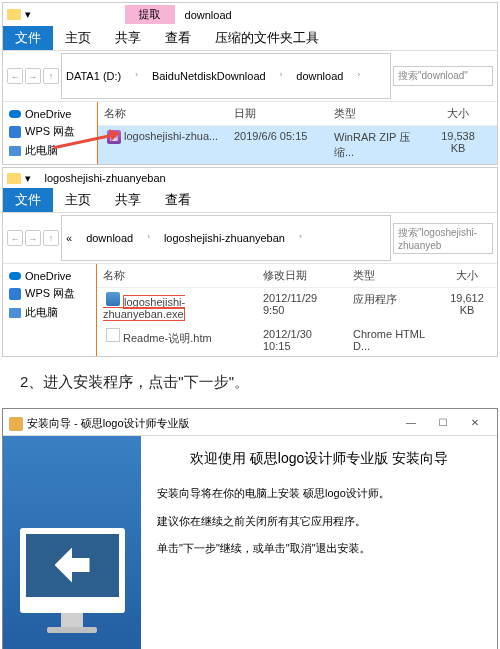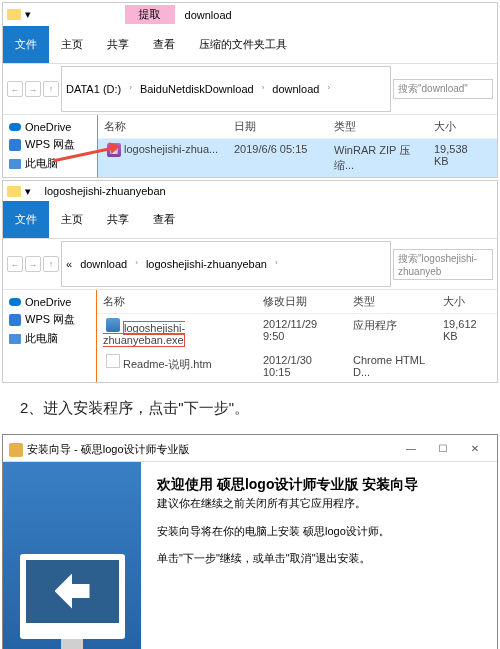--- a/index.html
+++ b/index.html
@@ -3,40 +3,40 @@
 <meta charset="utf-8">
 <style>
 *{margin:0;padding:0;box-sizing:border-box;font-family:"Microsoft YaHei",sans-serif}
 body{background:#fff;width:500px;font-size:11px;color:#000}
 .explorer{border:1px solid #ccc;margin:2px}
 .titlebar{display:flex;align-items:center;padding:2px 4px;background:#fff;gap:4px}
 .folder-icon{width:14px;height:11px;background:#ffd96e;border-radius:1px;display:inline-block}
 .pink-tab{background:#f8b4d4;padding:2px 14px;margin-left:90px;font-size:11px}
 .titlebar-text{font-size:11px;padding:2px 6px}
 .ribbon{display:flex;background:#fff;border-bottom:1px solid #ddd}
-.ribbon-tab{padding:11px 12px;font-size:11px;cursor:pointer}
+.ribbon-tab{padding:3px 12px;font-size:13px;cursor:pointer}
 .ribbon-tab.active{background:#1979ca;color:#fff}
 .nav-bar{display:flex;align-items:center;padding:2px 4px;gap:2px;border-bottom:1px solid #e5e5e5}
 .nav-arrow{width:16px;height:16px;border:1px solid #ccc;border-radius:2px;display:flex;align-items:center;justify-content:center;color:#999;font-size:9px}
-.breadcrumb{flex:1;border:1px solid #ccc;padding:16px 4px;display:flex;gap:8px;font-size:11px;}
+.breadcrumb{flex:1;border:1px solid #ccc;padding:16px 4px;display:flex;gap:14px;font-size:11px;}
 .bc-sep{color:#888;font-size:8px}
 .search-box{border:1px solid #ccc;padding:2px 4px;width:100px;color:#888;font-size:10px;overflow:hidden}
 .content{display:flex;min-height:60px}
 .sidebar{width:95px;padding:4px;border-right:1px solid #f97316}
 .sidebar-item{display:flex;align-items:center;gap:4px;padding:2px;font-size:11px}
 .cloud-icon{width:12px;height:8px;background:#0078d4;border-radius:4px}
 .wps-icon{width:12px;height:12px;background:#2e7cd6;border-radius:2px}
 .pc-icon{width:12px;height:10px;background:#4a8fd8;border-radius:1px}
 .file-pane{flex:1}
 .column-headers{display:flex;border-bottom:1px solid #eee;padding:2px 0}
 .col{padding:2px 6px;font-size:11px;color:#444}
 .col.name{width:130px}
 .col.date{width:100px}
 .col.type{width:100px}
-.col.size{width:60px;text-align:left}
+.col.size{width:60px;text-align:center}
 .file-row{display:flex;padding:2px 0;font-size:11px}
 .file-row.selected{background:#cce8ff}
 .file-icon{width:14px;height:14px;margin:0 3px;display:inline-flex;align-items:center;justify-content:center;font-size:9px}
 .zip-icon{background:linear-gradient(#b565d8,#7b3fa0);color:#fff;border-radius:2px}
 .exe-icon{background:linear-gradient(#5b9bd5,#2e75b6);border-radius:2px}
 .htm-icon{background:#fff;border:1px solid #ccc}
 .red-box{border:1.5px solid #e74c3c;padding:0}
 .arrow-red{position:absolute;width:60px;height:3px;background:#e74c3c}
 .arrow-red::after{content:'';position:absolute;right:-8px;top:-5px;border-left:10px solid #e74c3c;border-top:6px solid transparent;border-bottom:6px solid transparent}
 .instruction{font-size:15px;padding:14px 20px;color:#222}
@@ -46,21 +46,21 @@
 .inst-title-text{flex:1;font-size:11px}
 .win-btn{width:32px;height:18px;display:flex;align-items:center;justify-content:center;font-size:10px;color:#555}
 .installer-body{display:flex}
 .installer-img{width:138px;height:248px;background:linear-gradient(#3a7fc4,#1e5a9c);display:flex;align-items:center;justify-content:center;position:relative}
 .monitor{width:105px;height:85px;background:#fff;border-radius:3px;position:relative;margin-top:20px}
 .monitor-screen{position:absolute;top:6px;left:6px;right:6px;bottom:16px;background:#2c5f8d;display:flex;align-items:center;justify-content:center}
 .arrow-w{width:35px;height:35px;background:#fff;clip-path:polygon(0 50%,50% 0,50% 30%,100% 30%,100% 70%,50% 70%,50% 100%)}
 .monitor-stand{position:absolute;bottom:-14px;left:50%;transform:translateX(-50%);width:22px;height:14px;background:#d0d0d0}
 .monitor-base{position:absolute;bottom:-20px;left:50%;transform:translateX(-50%);width:50px;height:6px;background:#c0c0c0;border-radius:2px}
 .installer-text{flex:1;padding:12px 16px;font-size:11px}
-.installer-heading{font-size:14px;font-weight:bold;text-align:left;line-height:1.5}
+.installer-heading{font-size:14px;font-weight:normal;text-align:center;margin-bottom:16px;line-height:1.5}
 .installer-para{margin-bottom:10px;line-height:1.6}
 .installer-footer{display:flex;justify-content:flex-end;padding:8px;gap:8px;border-top:1px solid #ddd;position:relative}
 .btn{border:1px solid #888;padding:3px 14px;font-size:11px;background:#f0f0f0;cursor:pointer}
 .btn.primary{border:1.5px solid #3a7fc4}
 .arrow2{position:absolute;right:132px;top:-24px;width:3px;height:30px;background:#e74c3c;transform:rotate(-25deg)}
 .arrow2::after{content:'';position:absolute;bottom:-8px;left:-5px;border-top:10px solid #e74c3c;border-left:6px solid transparent;border-right:6px solid transparent}
 .rel{position:relative}
 </style>
 </head>
 <body>
@@ -200,22 +200,22 @@
       <div class="monitor">
         <div class="monitor-screen">
             <div class="arrow-w"></div>
           </div>
         <div class="monitor-stand"></div>
         <div class="monitor-base"></div>
       </div>
     </div>
     <div class="installer-text">
       <div class="installer-heading">欢迎使用 硕思logo设计师专业版 安装向导</div>
+      <div class="installer-para">安装向导将在你的电脑上安装 硕思logo设计师。</div>
       <div class="installer-para">建议你在继续之前关闭所有其它应用程序。</div>
-      <div class="installer-para">安装向导将在你的电脑上安装 硕思logo设计师。</div>
       <div class="installer-para">单击"下一步"继续，或单击"取消"退出安装。</div>
     </div>
   </div>
   <div class="installer-footer">
     <div class="arrow2"></div>
     <button class="btn primary">下一步(N) &gt;</button>
     <button class="btn">取消</button>
   </div>
 </div>
 

